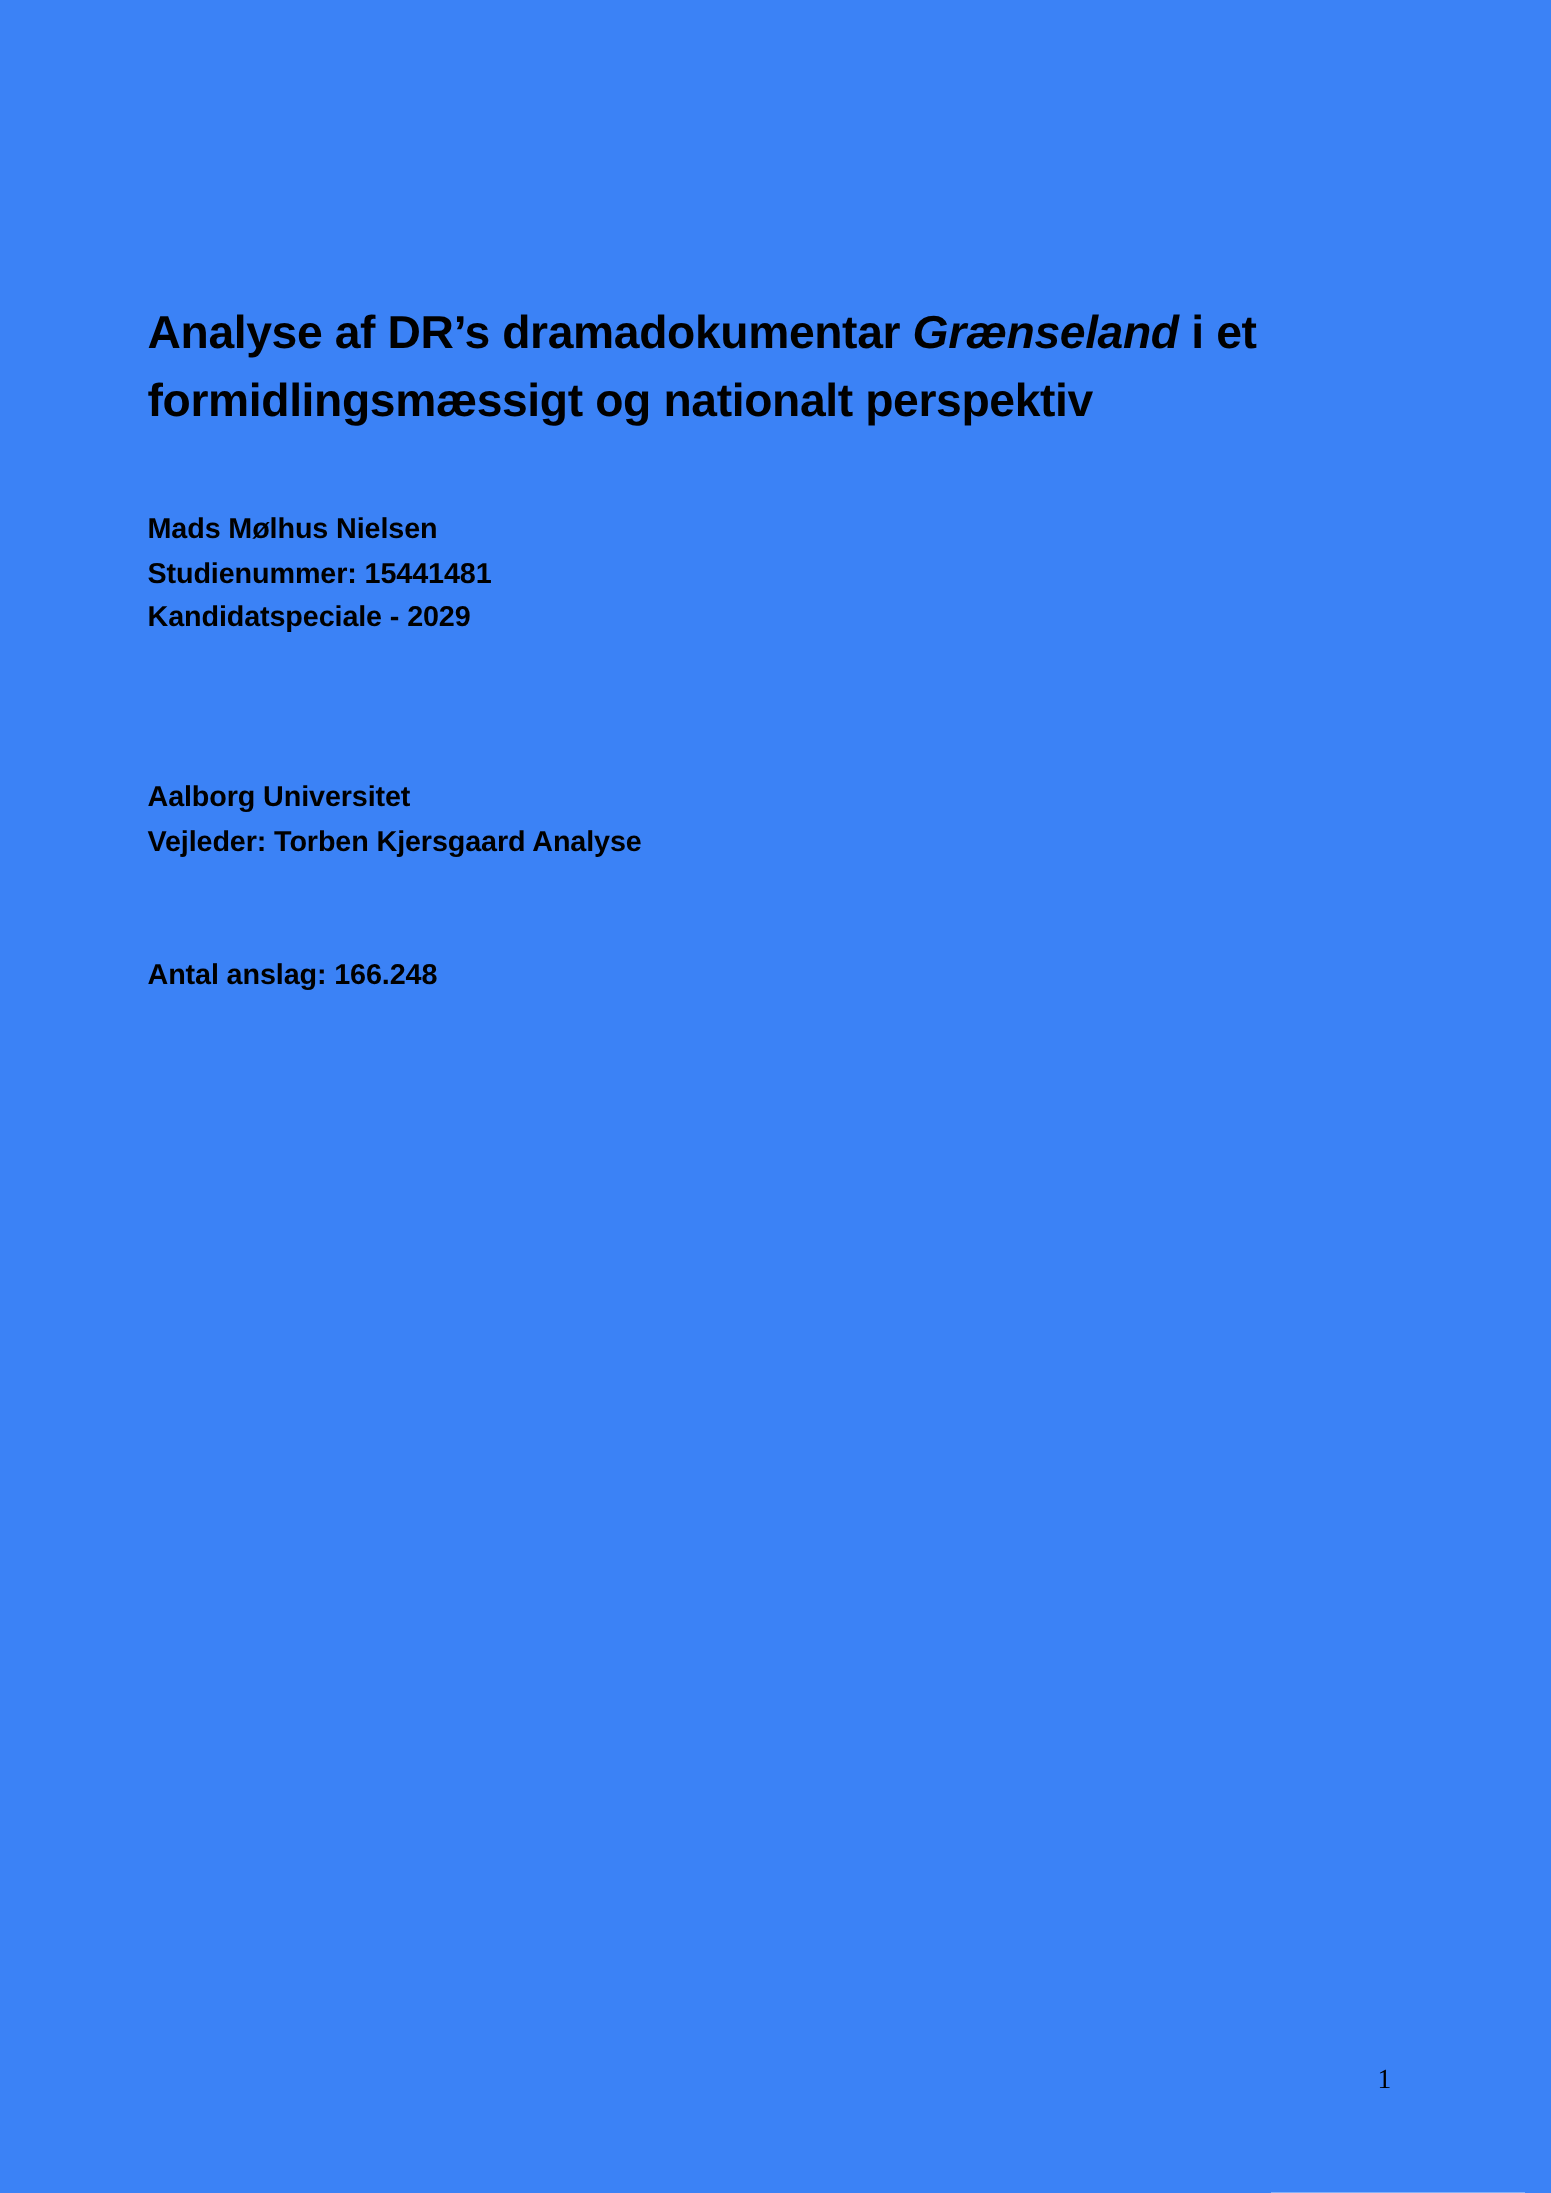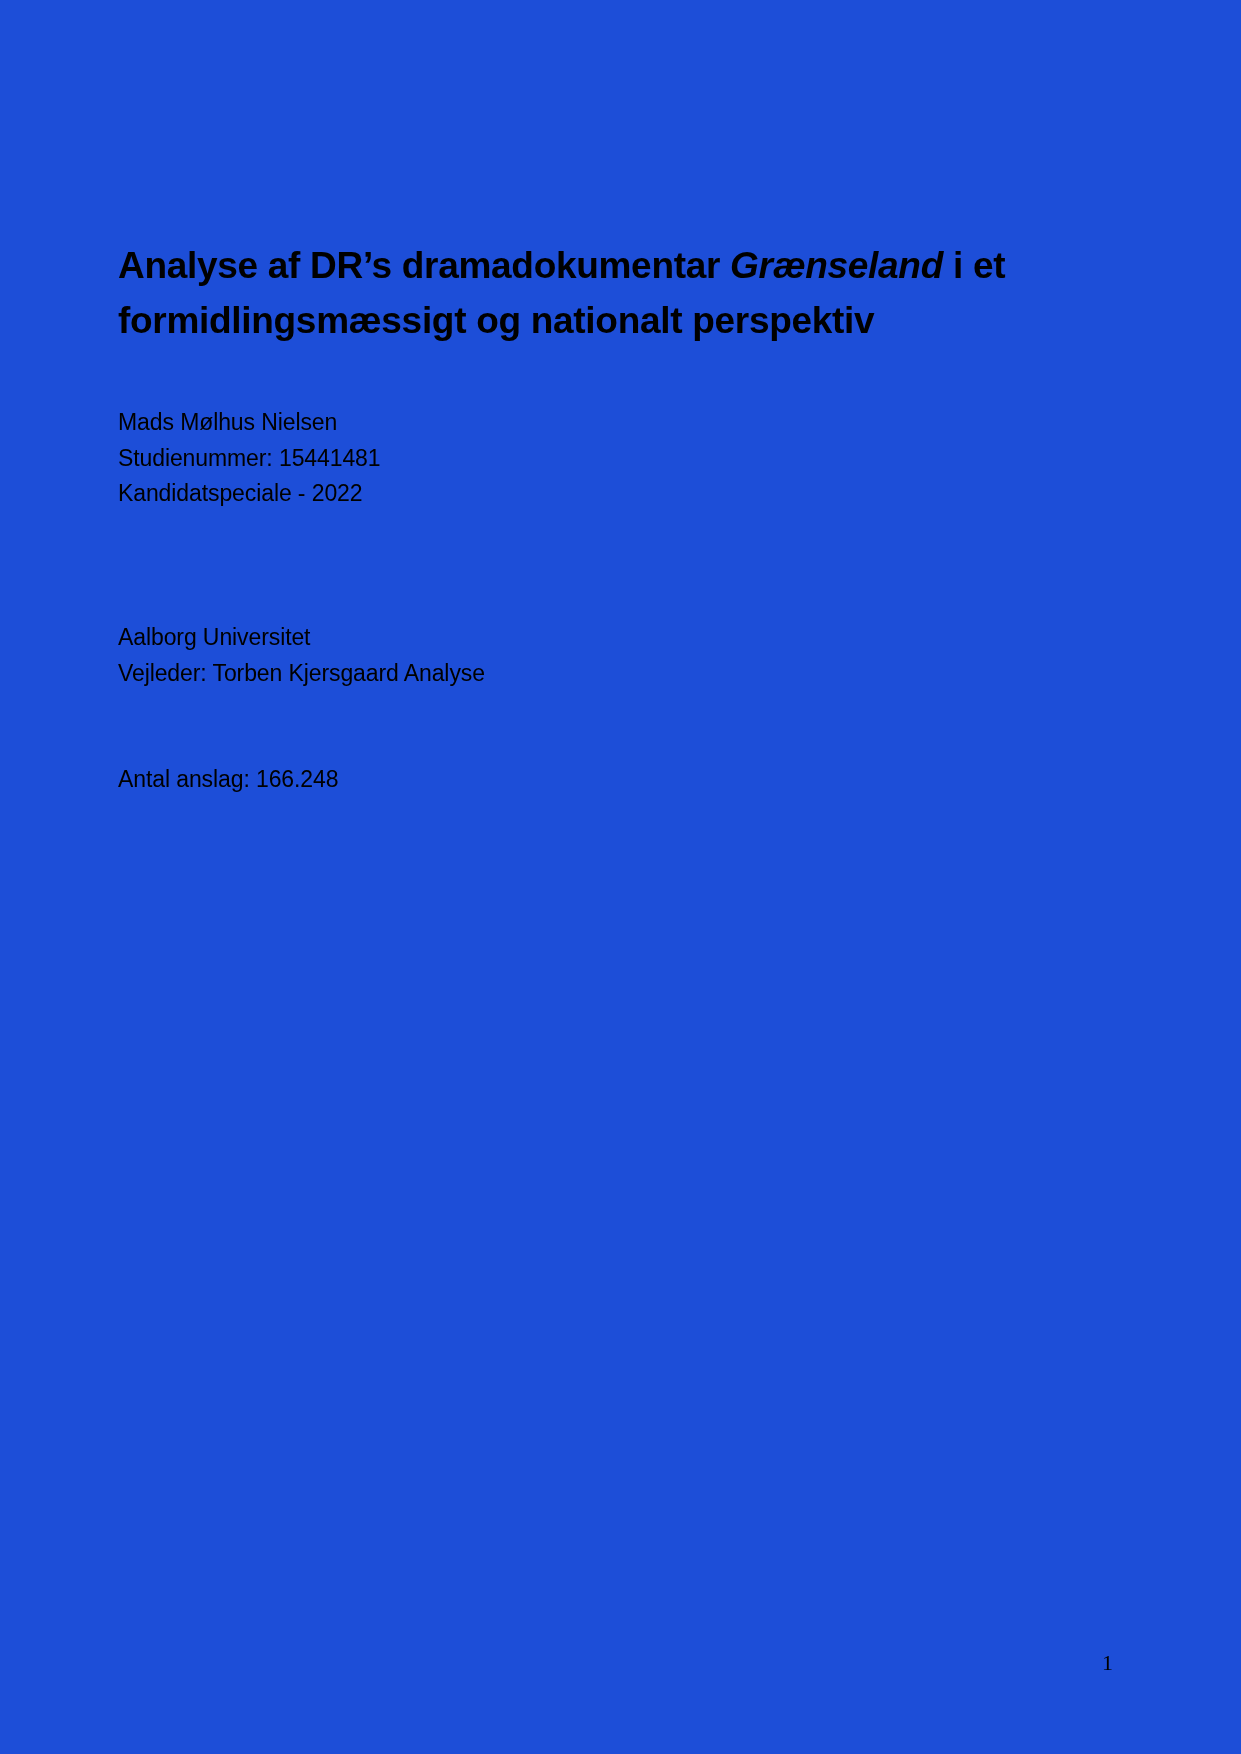--- a/index.html
+++ b/index.html
@@ -13,42 +13,42 @@
     position: relative;
     overflow: hidden;
     font-family: "Liberation Sans", "DejaVu Sans", sans-serif;
     color: #000000;
   }
   .page {
     position: absolute;
     left: 0; top: 0;
     width: 1241px;
     height: 1754px;
-    background: #1d4ed8;
+    background: #3b82f6;
   }
   .title {
     position: absolute;
     left: 118px;
     top: 238px;
     width: 1010px;
     margin: 0;
     font-size: 37px;
     font-weight: bold;
     line-height: 55px;
     letter-spacing: -0.3px;
   }
   .title em {
     font-style: italic;
   }
   .info-block {
     position: absolute;
     left: 118px;
     margin: 0;
     font-size: 23px;
-    font-weight: normal;
+    font-weight: bold;
     line-height: 35.5px;
     letter-spacing: -0.1px;
   }
   .info-block div {
     white-space: nowrap;
   }
   .block-author { top: 405px; }
   .block-university { top: 620px; }
   .block-count { top: 762px; }
   .page-number {
@@ -63,21 +63,21 @@
 </head>
 <body>
 
 <div class="page">
 
   <h1 class="title"><span>Analyse af DR’s dramadokumentar </span><em>Grænseland</em><span> i et formidlingsmæssigt og nationalt perspektiv</span></h1>
 
   <div class="info-block block-author">
     <div>Mads Mølhus Nielsen</div>
     <div>Studienummer: 15441481</div>
-    <div>Kandidatspeciale - 2022</div>
+    <div>Kandidatspeciale - 2029</div>
   </div>
 
   <div class="info-block block-university">
     <div>Aalborg Universitet</div>
     <div>Vejleder: Torben Kjersgaard Analyse</div>
   </div>
 
   <div class="info-block block-count">
     <div>Antal anslag: 166.248</div>
   </div>

